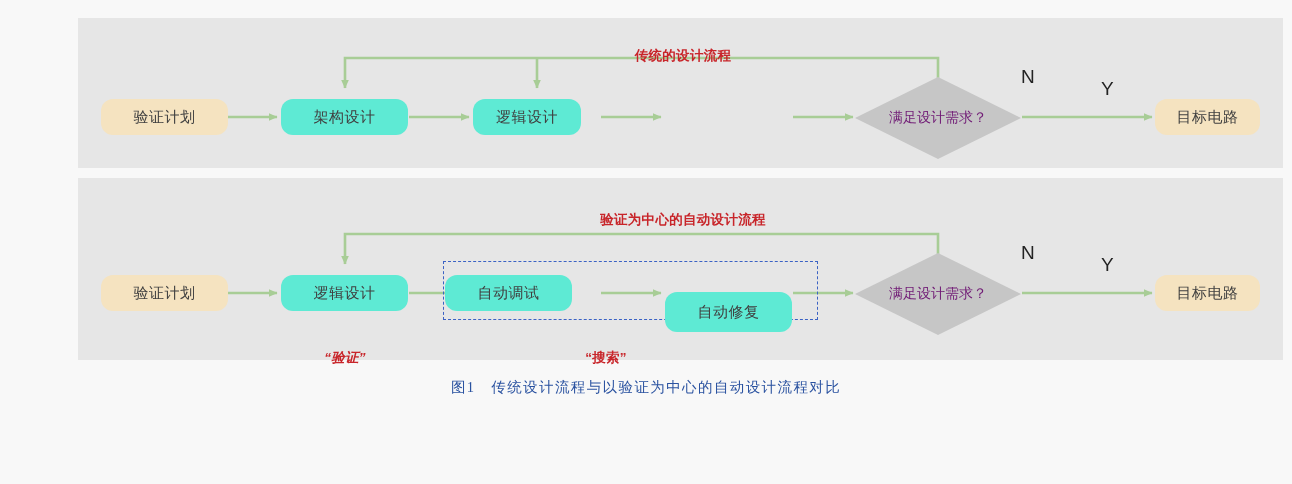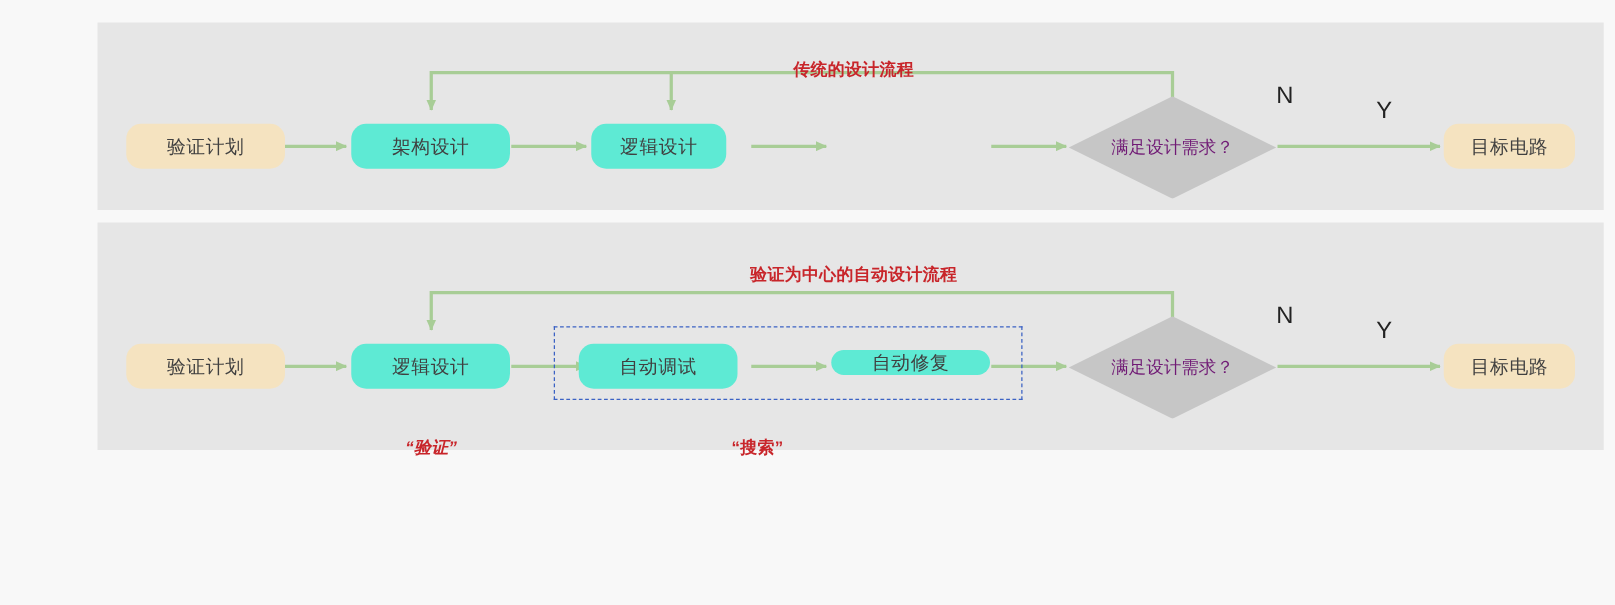--- a/index.html
+++ b/index.html
@@ -152,30 +152,31 @@
   <div class="branch" style="left:1101px;top:78px;">Y</div>
 
   <div class="node tan" style="left:1155px;top:99px;width:105px;height:36px;">目标电路</div>
 
   <div class="red-label center" style="left:683px;top:190px;">验证为中心的自动设计流程</div>
 
   <div class="dashed-box" style="left:443px;top:261px;width:375px;height:59px;"></div>
 
   <div class="node tan" style="left:101px;top:275px;width:127px;height:36px;">验证计划</div>
   <div class="node green" style="left:281px;top:275px;width:127px;height:36px;">逻辑设计</div>
-  <div class="node green" style="left:463px;top:275px;width:127px;height:36px;">自动调试</div>
-  <div class="node green" style="left:665px;top:280px;width:127px;height:20px;">自动修复</div>
+  <div class="node green" style="left:445px;top:275px;width:127px;height:36px;">自动调试</div>
+  <div class="node green" style="left:665px;top:292px;width:127px;height:40px;">自动修复</div>
 
   <div class="diamond" style="left:855px;top:253px;">
     <div class="shape"></div>
     <div class="dlabel">满足设计需求？</div>
   </div>
 
   <div class="branch" style="left:1021px;top:242px;">N</div>
   <div class="branch" style="left:1101px;top:254px;">Y</div>
 
   <div class="node tan" style="left:1155px;top:275px;width:105px;height:36px;">目标电路</div>
 
   <div class="red-label center" style="left:345px;top:328px;font-style:italic;">“验证”</div>
   <div class="red-label center" style="left:606px;top:328px;">“搜索”</div>
 
+  <div class="caption" id="caption-cn">图1　传统设计流程与以验证为中心的自动设计流程对比</div>
 
 </div>
 
 </body></html>

